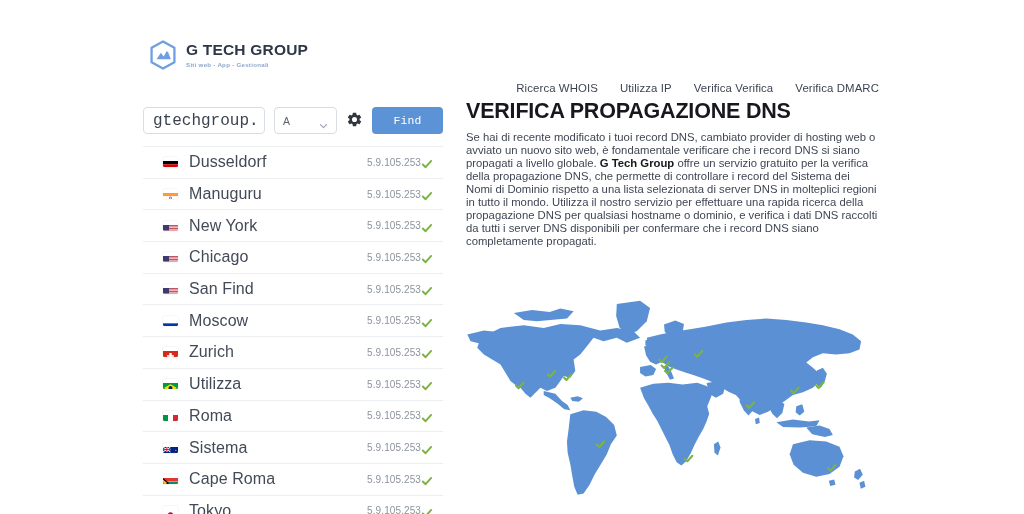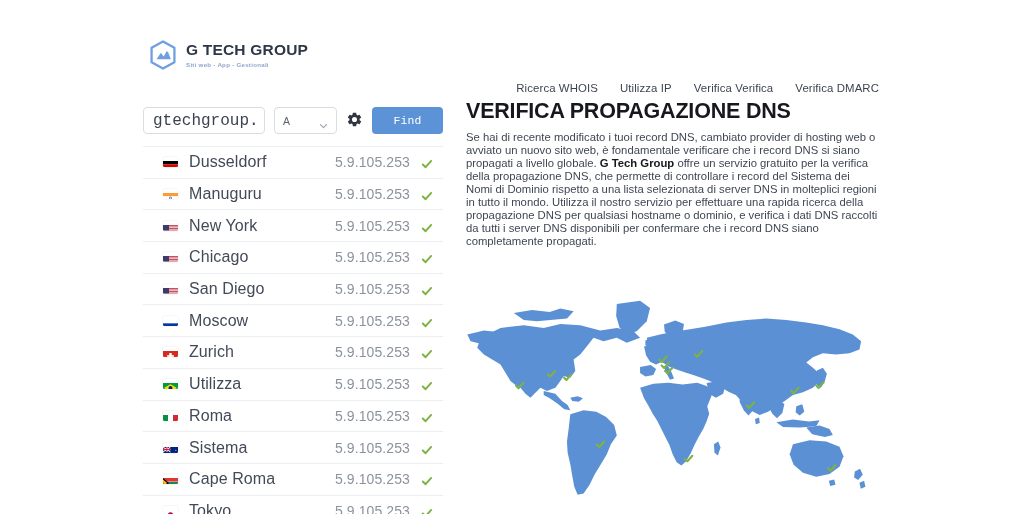--- a/index.html
+++ b/index.html
@@ -83,21 +83,21 @@
   .flag {
     width: 15px; height: 10px; flex: 0 0 15px; margin-right: 11px;
     border-radius: 1.5px; overflow: hidden; position: relative;
     box-shadow: 0 0 0 .4px rgba(0,0,0,.07);
   }
   .city {
     font-size: 16px; color: #434a57; flex: 1 1 auto;
     white-space: nowrap; letter-spacing: .1px;
   }
   .ip {
-    font-size: 14px; color: #8c939e; margin-right: 11px;
+    font-size: 10px; color: #8c939e; 
     white-space: nowrap; letter-spacing: .1px;
   }
   .tick { width: 12px; height: 12px; flex: 0 0 12px; }
 
   
   .right-panel { position: absolute; left: 466px; top: 100px; width: 412px; }
   .headline {
     font-size: 21.5px; font-weight: bold; color: #16181d;
     letter-spacing: -.2px; margin: 0 0 7px 0; line-height: 1.1;
   }
@@ -240,21 +240,21 @@
                 <rect y="0" width="15" height="0.77"></rect>
                 <rect y="1.54" width="15" height="0.77"></rect>
                 <rect y="3.08" width="15" height="0.77"></rect>
                 <rect y="4.62" width="15" height="0.77"></rect>
                 <rect y="6.15" width="15" height="0.77"></rect>
                 <rect y="7.69" width="15" height="0.77"></rect>
                 <rect y="9.23" width="15" height="0.77"></rect>
               </g>
               <rect width="6" height="5.4" fill="#3c3b6e"></rect>
             </svg></span>
-          <span class="city">San Diego</span>
+          <span class="city">San Find</span>
           <span class="ip">5.9.105.253</span>
           <span class="tick"><svg viewBox="0 0 16 16" width="12" height="12">
               <path d="M2.4 8.6 L6.1 12.3 L13.6 3.9" fill="none" stroke="#7cb342" stroke-width="2.6" stroke-linecap="round" stroke-linejoin="round"></path>
             </svg></span>
         </div>
         <div class="server-row">
           <span class="flag"><svg viewBox="0 0 15 10" width="15" height="10" preserveAspectRatio="none">
               <rect width="15" height="3.34" y="0" fill="#fff"></rect>
               <rect width="15" height="3.33" y="3.34" fill="#0039a6"></rect>
               <rect width="15" height="3.33" y="6.67" fill="#d52b1e"></rect>

